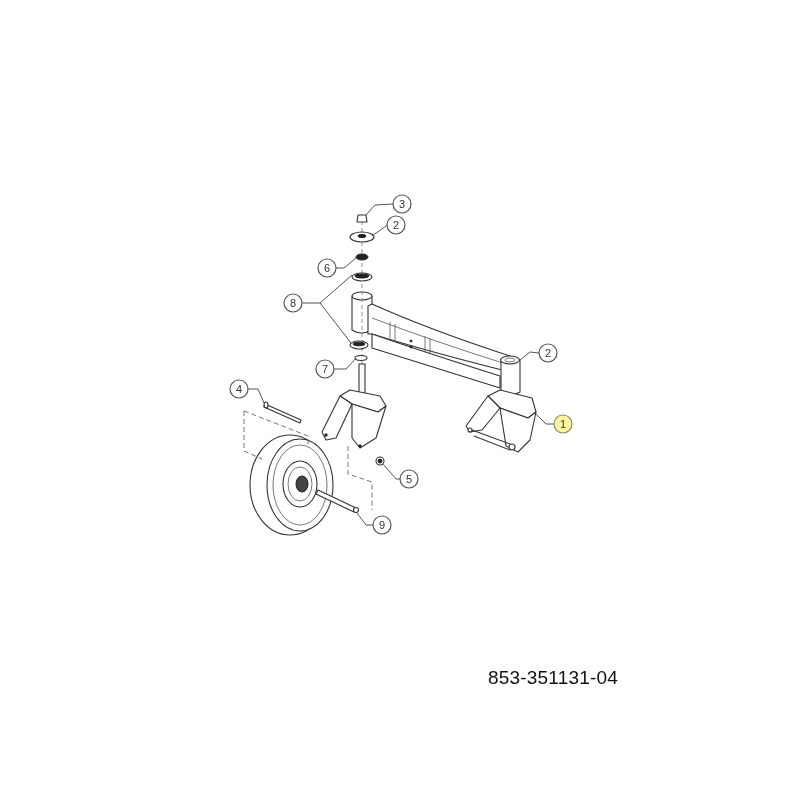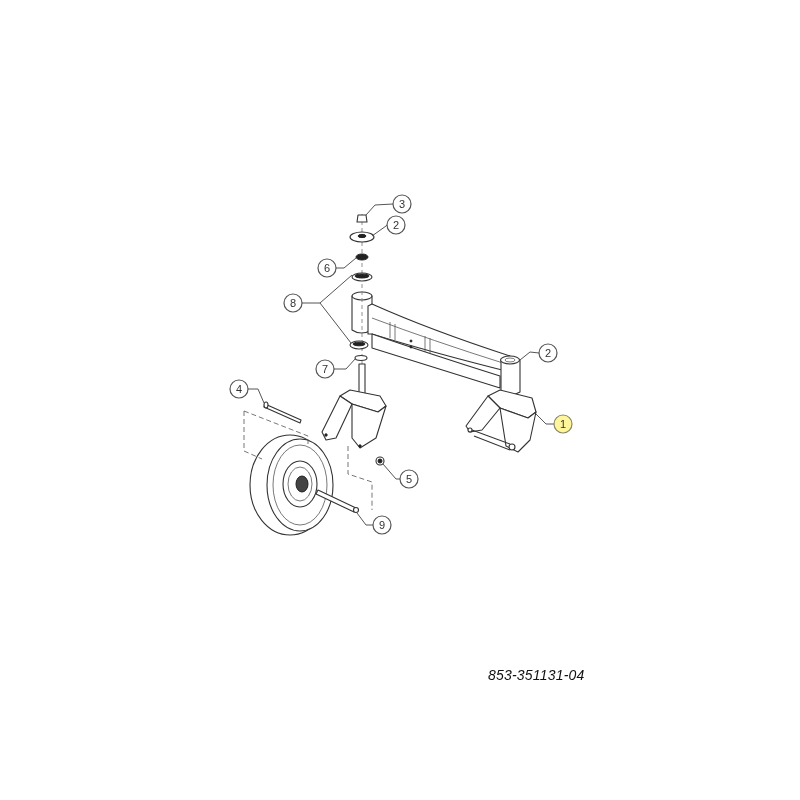--- a/index.html
+++ b/index.html
@@ -7,21 +7,21 @@
   #diagram { position: absolute; left: 0; top: 0; width: 800px; height: 800px; }
   .callout-circle { fill: #ffffff; stroke: #555555; stroke-width: 1.2; }
   .callout-circle.hl { fill: #fff59a; stroke: #888866; }
   .callout-text { font-family: "Liberation Sans", sans-serif; font-size: 11px; fill: #333333; text-anchor: middle; dominant-baseline: central; }
   .leader { fill: none; stroke: #555555; stroke-width: 1; }
   .part { fill: #ffffff; stroke: #333333; stroke-width: 1.1; stroke-linejoin: round; }
   .part-thin { fill: none; stroke: #555555; stroke-width: 0.8; }
   .dash { fill: none; stroke: #666666; stroke-width: 0.9; stroke-dasharray: 5 3; }
   .center-dash { fill: none; stroke: #777777; stroke-width: 0.8; stroke-dasharray: 4 3; }
   .dark { fill: #222222; stroke: #222222; }
-  .part-number { position: absolute; left: 488px; top: 667px; font-size: 14px; color: #111111; font-family: "Liberation Sans", sans-serif; letter-spacing: 0.2px; font-style: italic; }
+  .part-number { position: absolute; left: 488px; top: 667px; font-size: 19px; color: #111111; font-family: "Liberation Sans", sans-serif; letter-spacing: 0.2px; }
 </style>
 </head>
 <body>
 
 <svg id="diagram" viewBox="0 0 800 800" xmlns="http://www.w3.org/2000/svg">
 
   <g>
 
     <path class="part" d="M352 296 L352 330 Q361 336 372 330 L372 296 Z"></path>
     <ellipse class="part" cx="362" cy="296" rx="10" ry="4"></ellipse>

